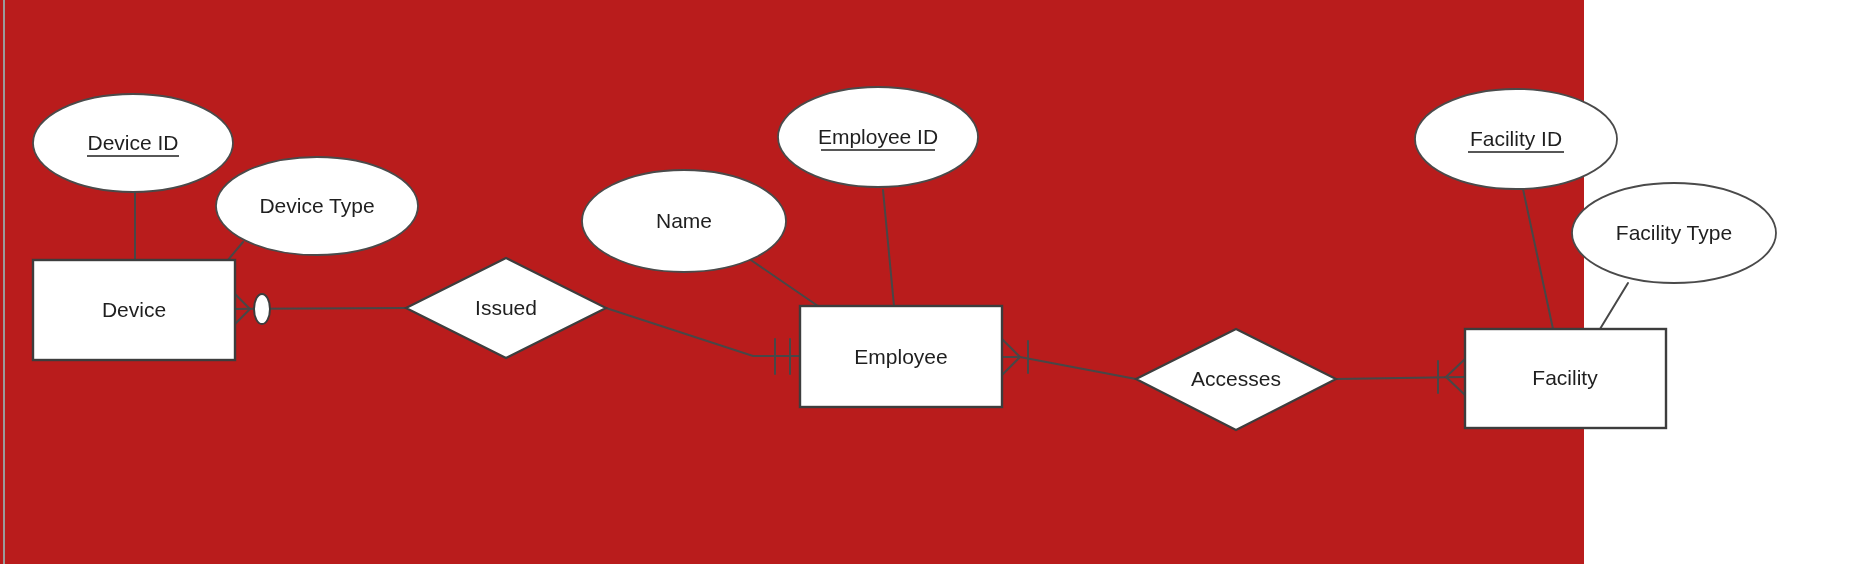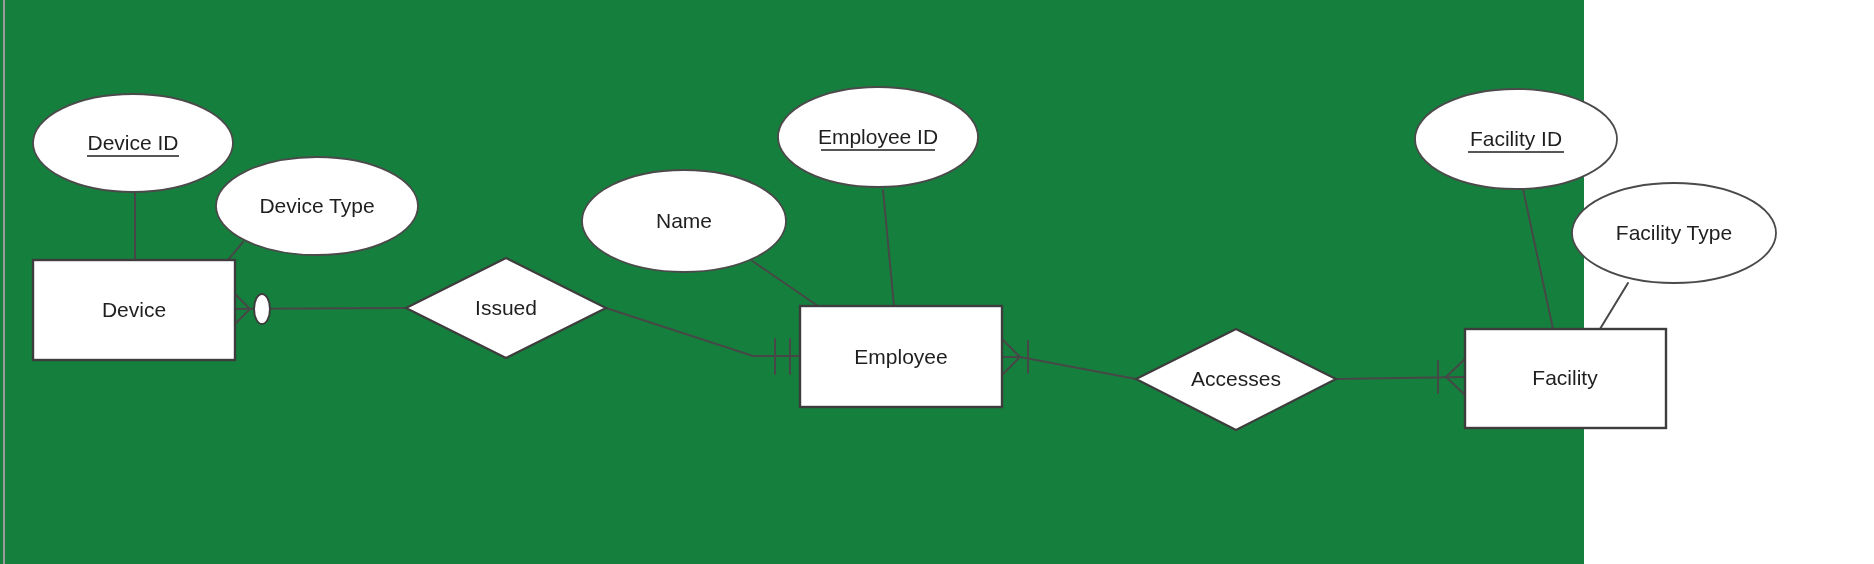--- a/index.html
+++ b/index.html
@@ -7,21 +7,21 @@
     padding: 0;
     background: #ffffff;
     width: 1874px;
     height: 564px;
     overflow: hidden;
   }
   .canvas {
     position: relative;
     width: 1584px;
     height: 564px;
-    background: #15803d;
+    background: #b91c1c;
   }
   .left-border {
     position: absolute;
     left: 3px;
     top: 0;
     width: 2px;
     height: 564px;
     background: #9b9b9b;
   }
   svg { position: absolute; left: 0; top: 0; }

